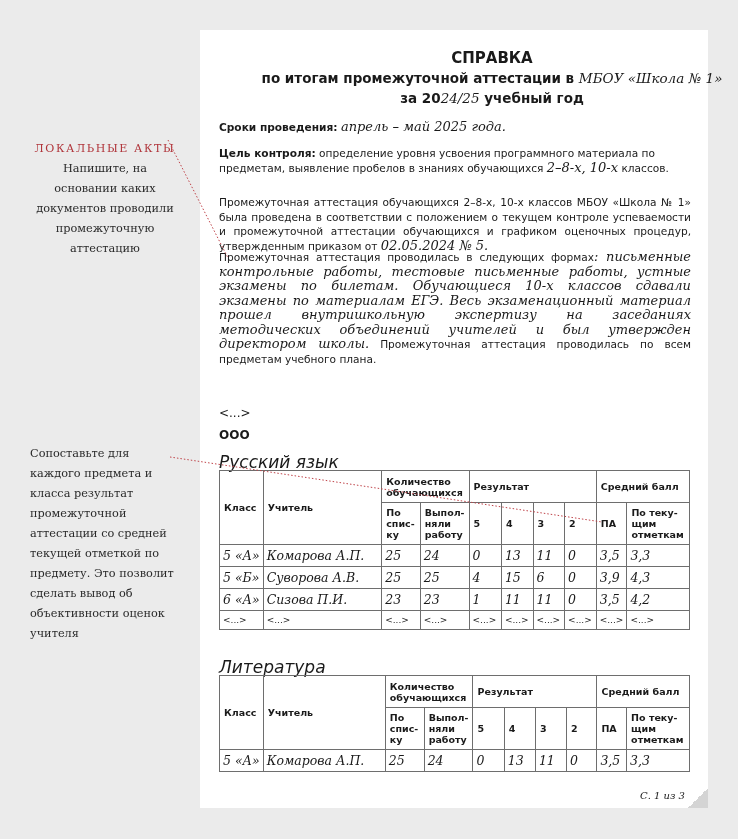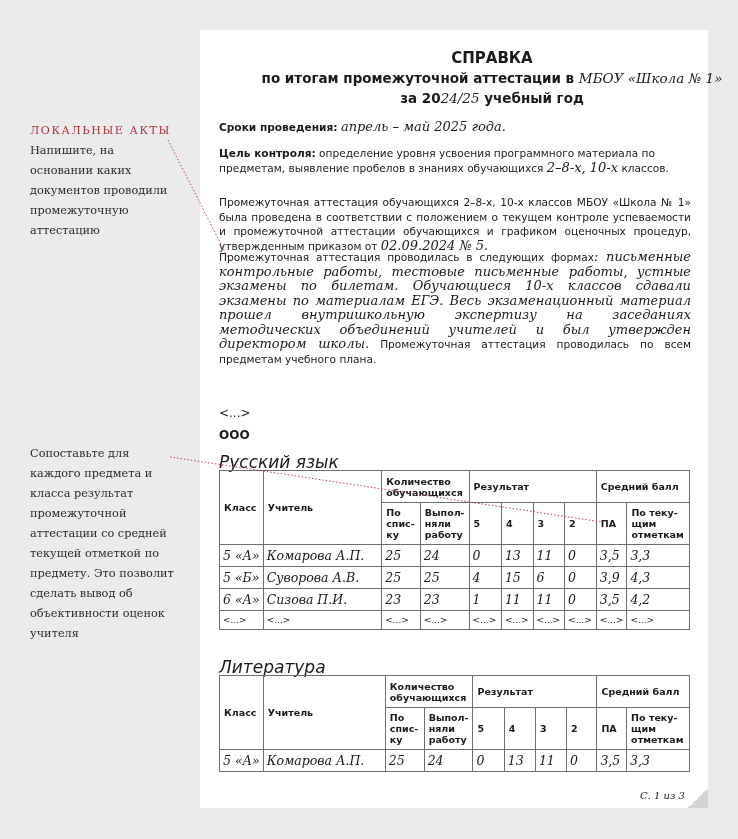--- a/index.html
+++ b/index.html
@@ -38,21 +38,21 @@
   .pagenum { position: absolute; left: 440px; top: 760px; font-family: "DejaVu Serif", serif; font-style: italic; font-size: 10px; }
 
   .note { position: absolute; left: 30px; width: 150px; font-family: "DejaVu Serif", serif; font-size: 11.3px; line-height: 20px; color: #2a2a2a; }
   .note .head { color: #b0343a; letter-spacing: 1.6px; font-size: 11px; }
 
   svg.leader { position: absolute; left: 0; top: 0; width: 738px; height: 839px; pointer-events: none; }
 </style>
 </head>
 <body>
 
-<div class="note" style="top:121px;">
+<div class="note" style="top:139px;text-align:center;">
   <div class="head">ЛОКАЛЬНЫЕ АКТЫ</div>
   <div>Напишите, на основании каких документов проводили промежуточную аттестацию</div>
 </div>
 <div class="note" style="top:444px;">
   <div>Сопоставьте для каждого предмета и класса результат промежуточной аттестации со средней текущей отметкой по предмету. Это позволит сделать вывод об объективности оценок учителя</div>
 </div>
 
 <div class="page">
   <div class="title-block">
     <div class="t1">СПРАВКА</div>
@@ -62,21 +62,21 @@
 
   <div class="para" style="top:90px;">
     <b>Сроки проведения:</b> <span class="big-it">апрель – май 2025 года.</span>
   </div>
 
   <div class="para" style="top:116px;">
     <b>Цель контроля:</b><span> определение уровня усвоения программного материала по предметам, выявление пробелов в знаниях обучающихся </span><span class="big-it">2–8-х, 10-х</span><span> классов.</span>
   </div>
 
   <div class="para justify" style="top:165px;">
-    <span>Промежуточная аттестация обучающихся 2–8-х, 10-х классов МБОУ «Школа № 1» была проведена в соответствии с положением о текущем контроле успеваемости и промежуточной аттестации обучающихся и графиком оценочных процедур, утвержденным приказом от </span><span class="big-it">02.09.2024 № 5.</span>
+    <span>Промежуточная аттестация обучающихся 2–8-х, 10-х классов МБОУ «Школа № 1» была проведена в соответствии с положением о текущем контроле успеваемости и промежуточной аттестации обучающихся и графиком оценочных процедур, утвержденным приказом от </span><span class="big-it">02.05.2024 № 5.</span>
   </div>
 
   <div class="para justify" style="top:220px;">
     <span>Промежуточная аттестация проводилась в следующих формах</span><span class="big-it" style="line-height:14px;">: письменные контрольные работы, тестовые письменные работы, устные экзамены по билетам. Обучающиеся 10-х классов сдавали экзамены по материалам ЕГЭ. Весь экзаменационный материал прошел внутришкольную экспертизу на заседаниях методических объединений учителей и был утвержден директором школы.</span><span> Промежуточная аттестация проводилась по всем предметам учебного плана.</span>
   </div>
 
   <div class="ellipsis">&lt;...&gt;</div>
   <div class="ooo">ООО</div>
 
   <div class="subj" style="top:422px;">Русский язык</div>

